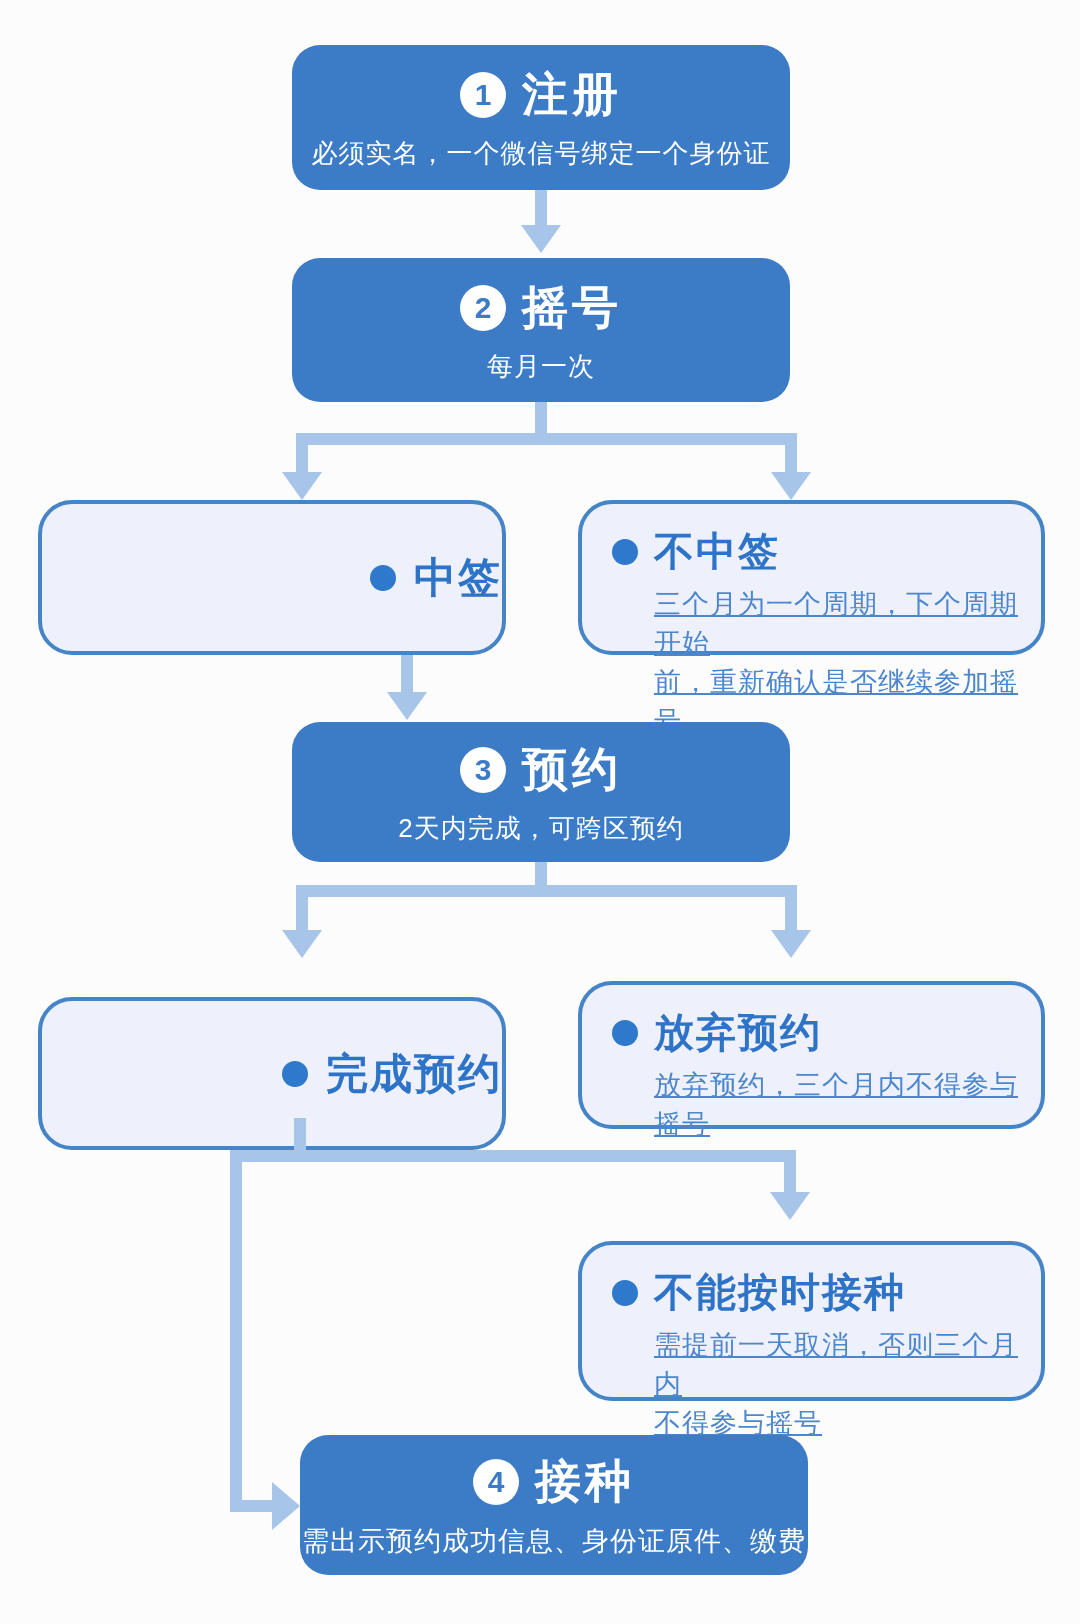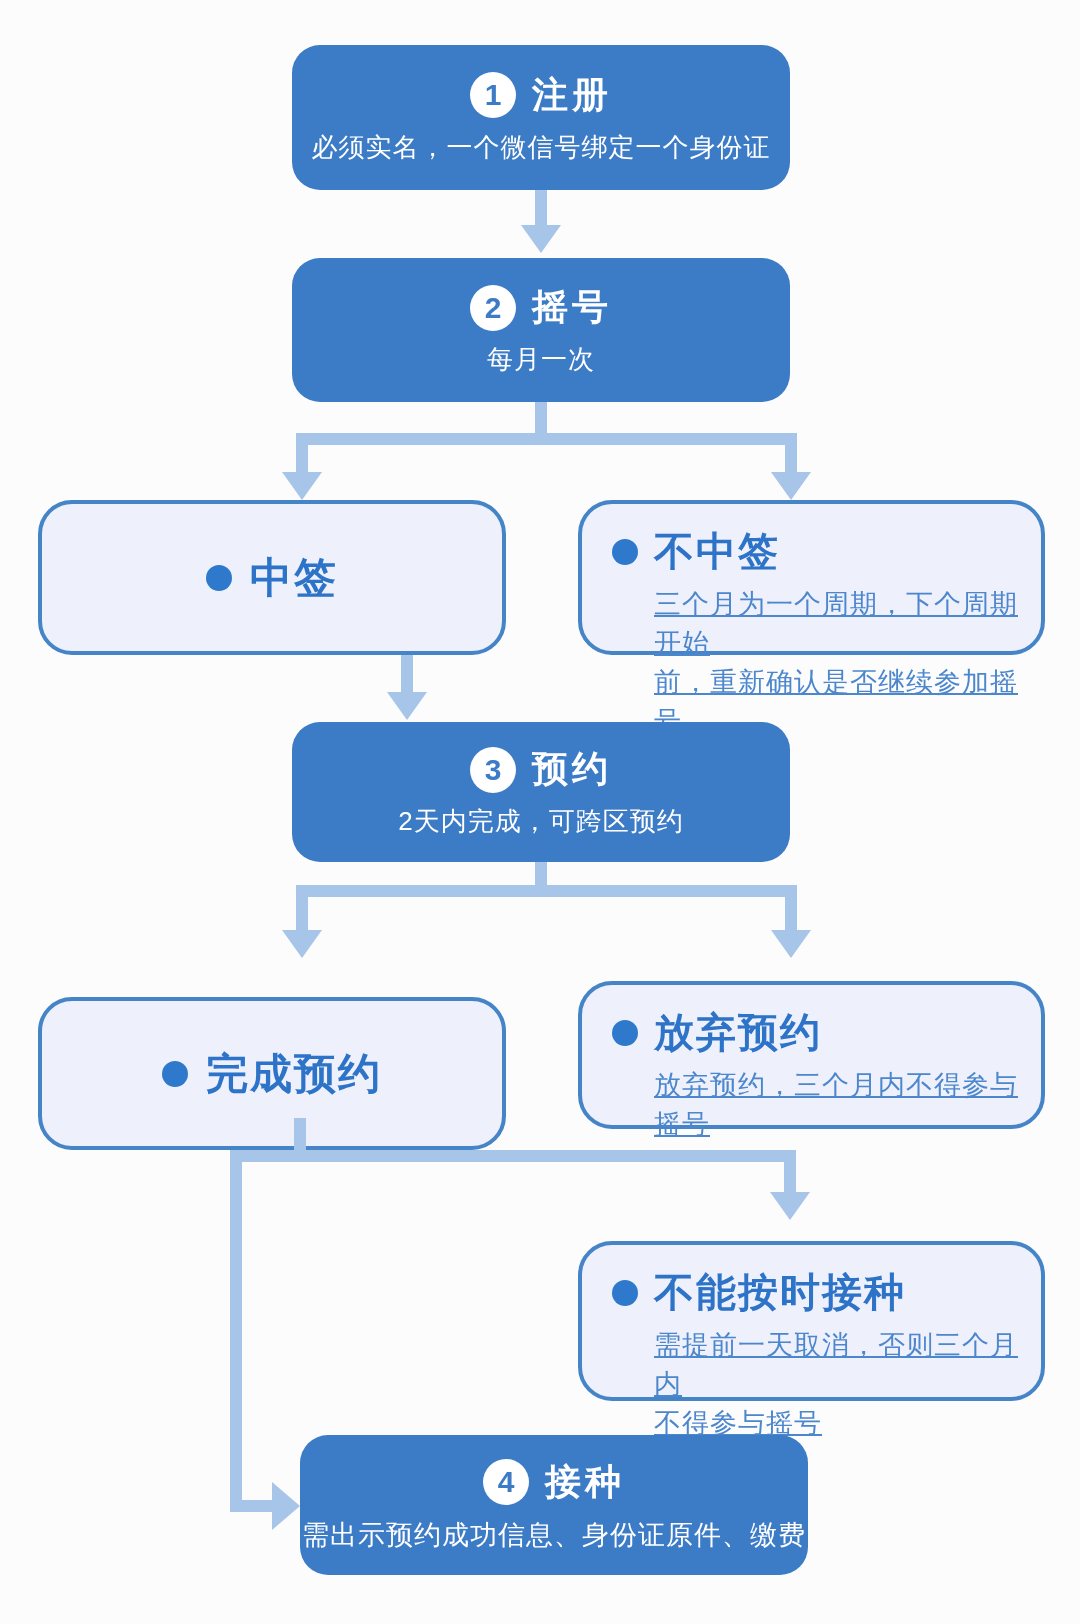--- a/index.html
+++ b/index.html
@@ -12,32 +12,32 @@
   .bluebox{
     position:absolute;background:#3c7bc6;border-radius:28px;
     display:flex;flex-direction:column;align-items:center;justify-content:center;
     gap:10px;color:#fff;
   }
   .titlerow{display:flex;align-items:center;gap:16px;}
   .badge{
     width:46px;height:46px;border-radius:50%;background:#ffffff;color:#3c7bc6;
     font-weight:bold;font-size:30px;display:flex;align-items:center;justify-content:center;
   }
-  .btitle{font-size:36px;font-weight:bold;letter-spacing:4px;}
+  .btitle{font-size:46px;font-weight:bold;letter-spacing:4px;}
   .bsub{font-size:26px;letter-spacing:1px;}
   .box1{left:292px;top:45px;width:498px;height:145px;}
   .box2{left:292px;top:258px;width:498px;height:144px;}
   .box3{left:292px;top:722px;width:498px;height:140px;}
   .box4{left:300px;top:1435px;width:508px;height:140px;}
   
   .lightbox{
     position:absolute;background:#eef0fb;border:4px solid #4585c7;border-radius:34px;
     box-sizing:border-box;color:#2d73c8;
   }
-  .centerbox{display:flex;align-items:center;justify-content:center;gap:18px;}
+  .centerbox{display:flex;align-items:center;justify-content:flex-end;gap:18px;}
   .dot{width:26px;height:26px;border-radius:50%;background:#2e79cb;flex:0 0 auto;}
   .ltitle{font-size:42px;font-weight:bold;letter-spacing:2px;}
   .leftbox{padding:20px 18px 0 30px;}
   .lheadrow{display:flex;align-items:center;gap:16px;}
   .lheadrow .ltitle{font-size:40px;}
   .lbody{
     margin-left:42px;margin-top:6px;font-size:27px;line-height:1.45;
     color:#4c87cd;white-space:pre-line;letter-spacing:1px;text-decoration:underline;
   }
   .win{left:38px;top:500px;width:468px;height:155px;}

